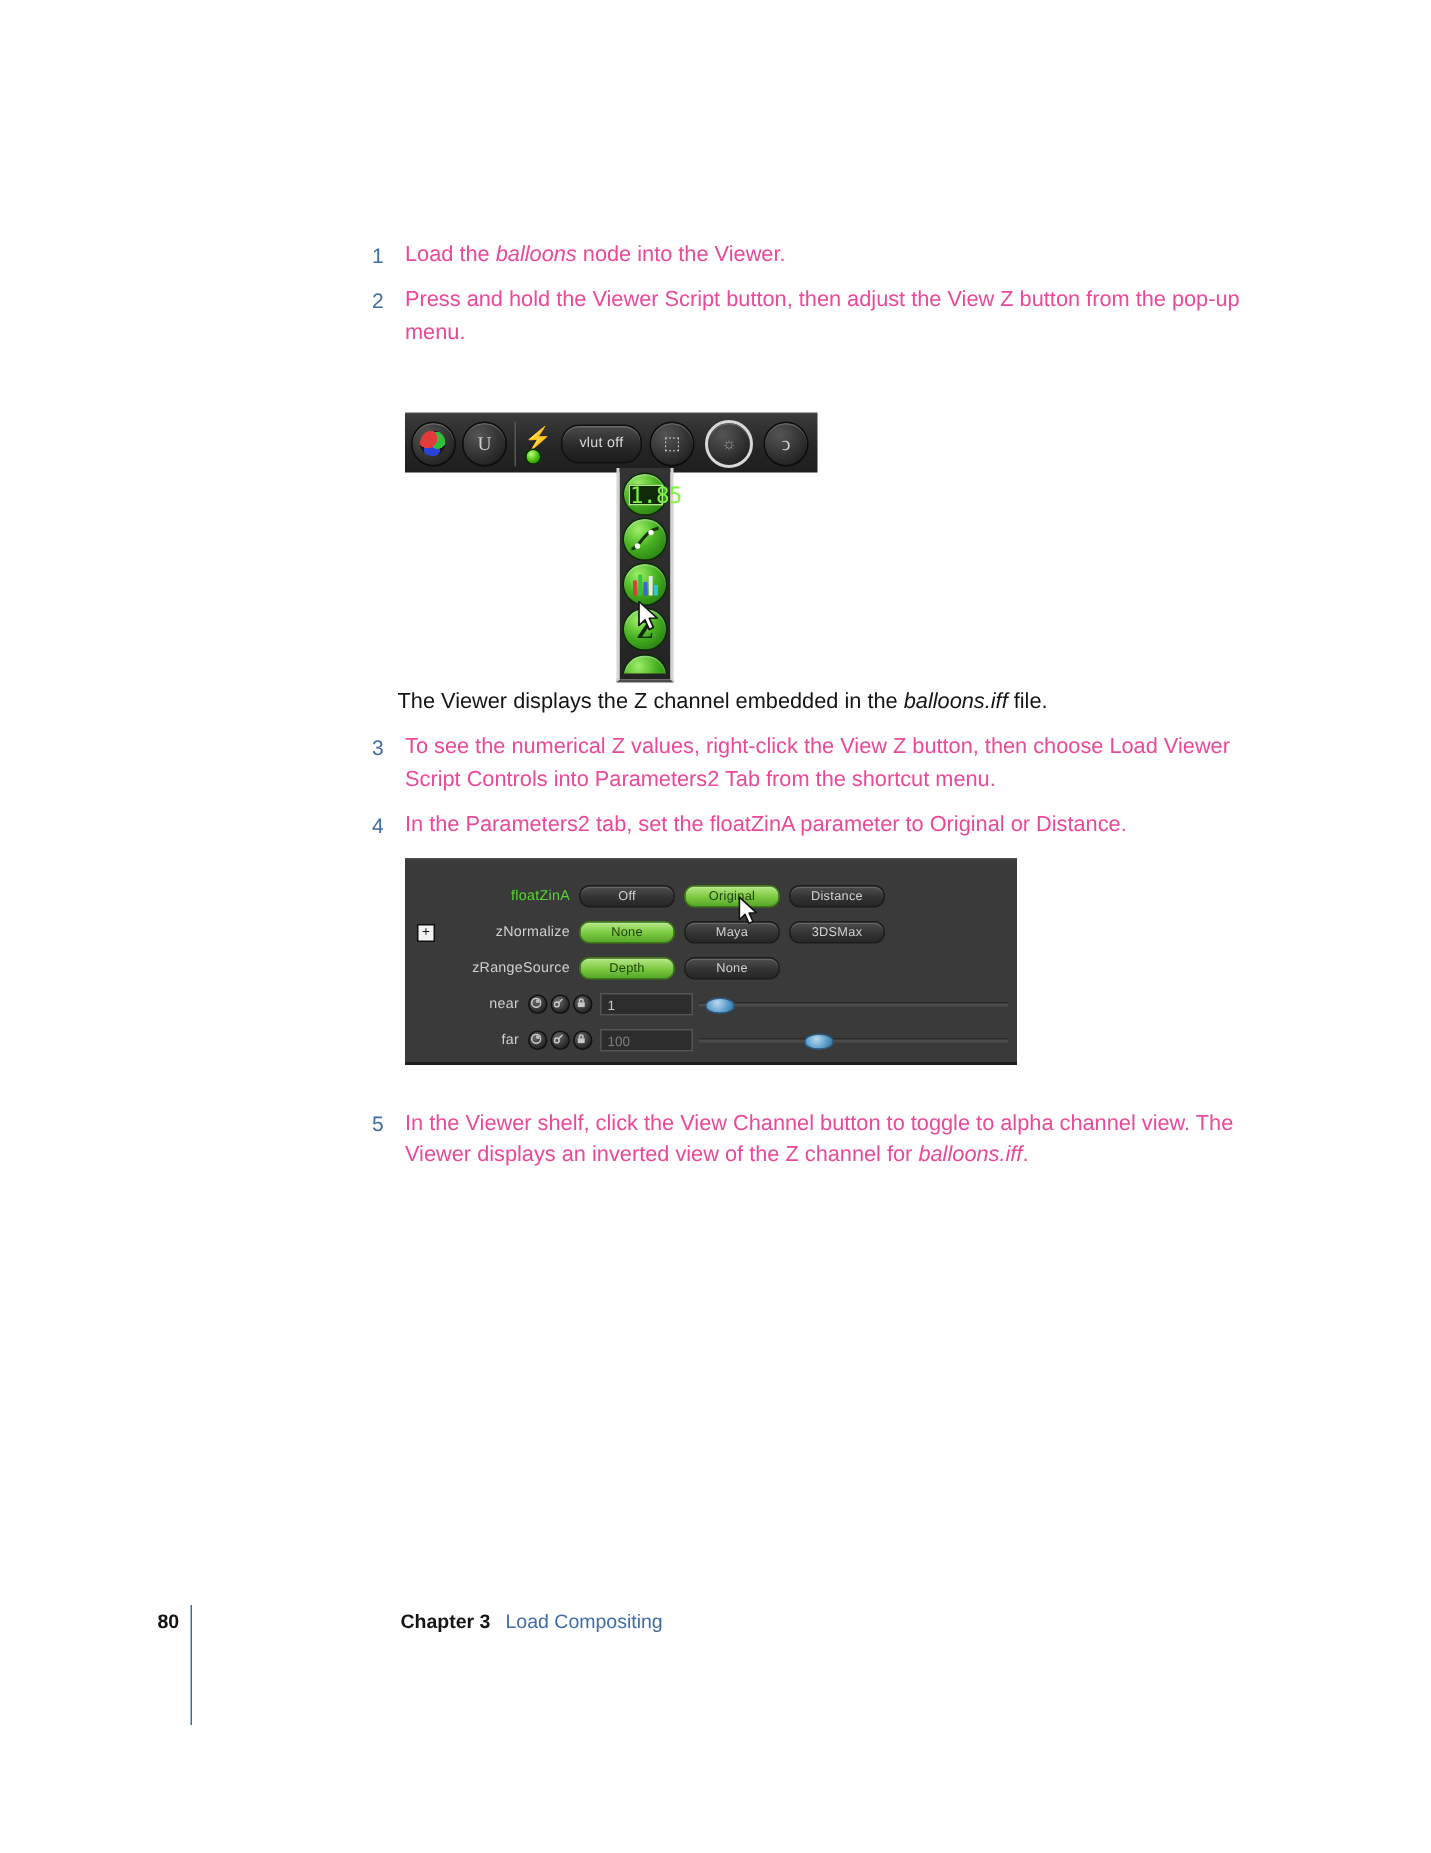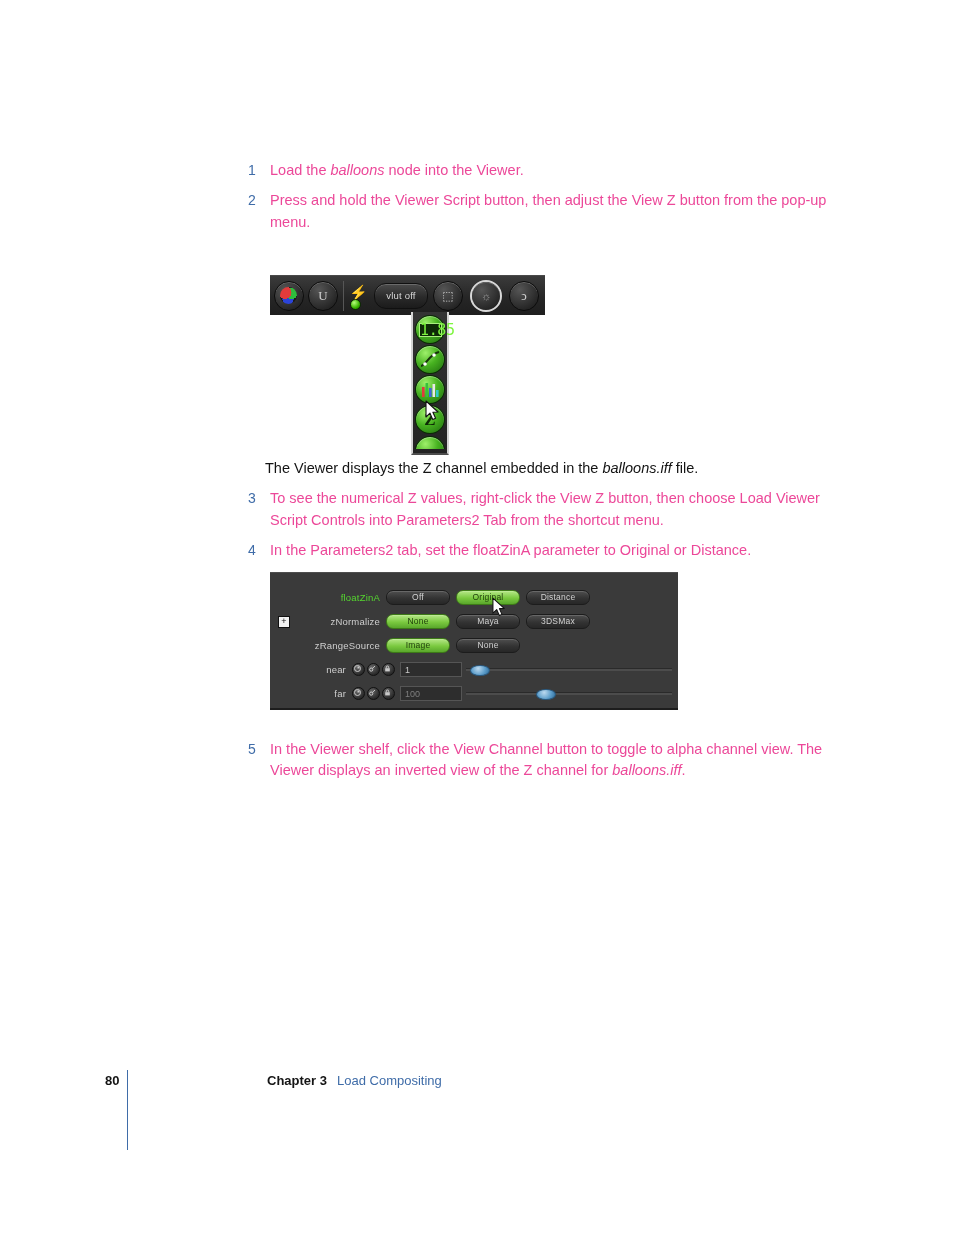--- a/index.html
+++ b/index.html
@@ -473,21 +473,21 @@
     <div class="prow">
       <span class="expander">+</span>
       <span class="plabel">zNormalize</span>
       <span class="btn-seg on">None</span>
       <span class="btn-seg">Maya</span>
       <span class="btn-seg">3DSMax</span>
     </div>
 
     <div class="prow">
       <span class="plabel">zRangeSource</span>
-      <span class="btn-seg on">Image</span>
+      <span class="btn-seg on">Depth</span>
       <span class="btn-seg">None</span>
     </div>
 
     <div class="prow">
       <span class="plabel" style="width:82px;flex:0 0 82px">near</span>
       <span class="icon-triple">
         <span class="mini">
           <svg width="7" height="7" viewBox="0 0 7 7">
               <circle cx="3.5" cy="3.5" r="3" fill="none" stroke="#c9c9c9" stroke-width="1"></circle>
               <path d="M3.5 3.5 L3.5 1.2 A2.3 2.3 0 0 1 5.8 3.5 Z" fill="#c9c9c9"></path>

